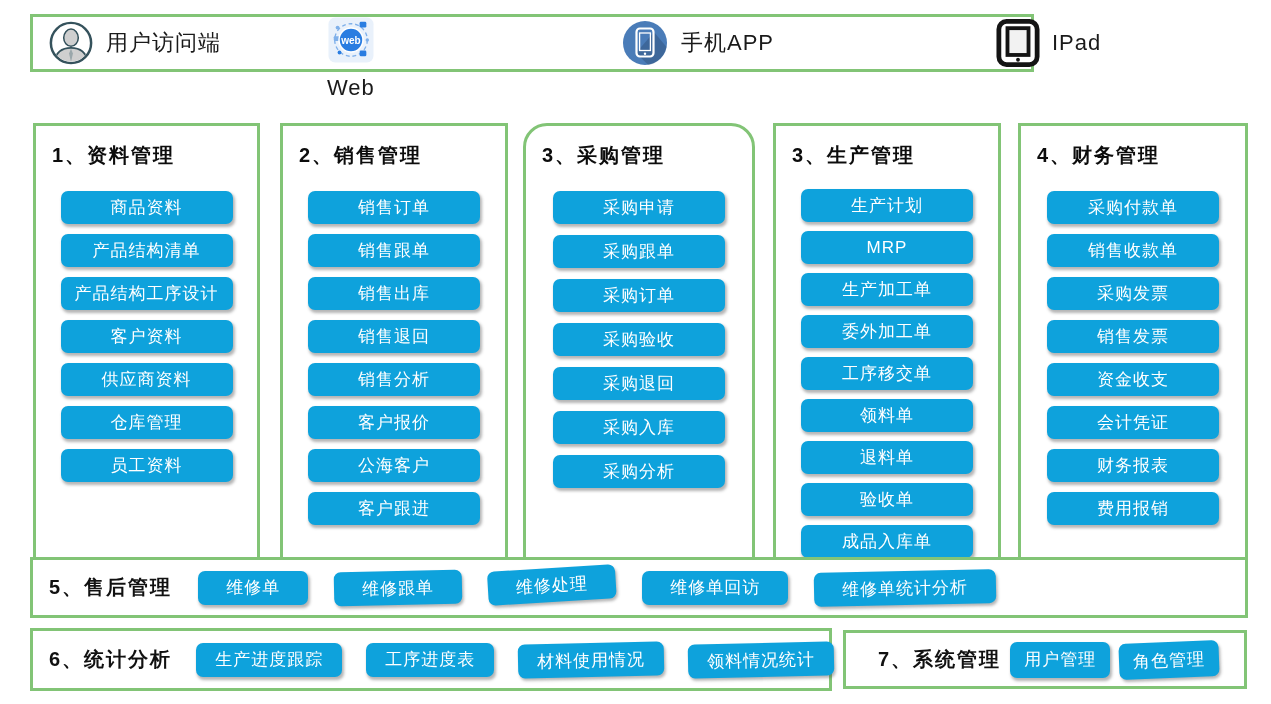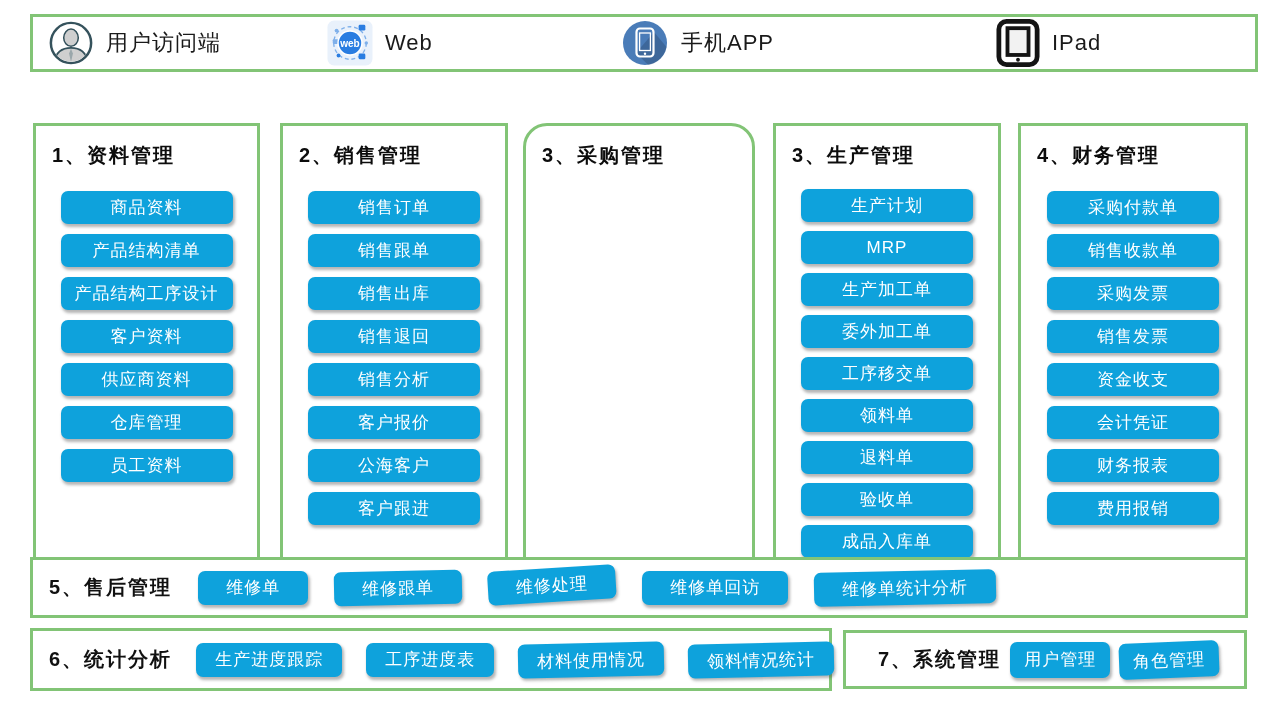--- a/index.html
+++ b/index.html
@@ -5,21 +5,21 @@
   html,body{margin:0;padding:0;background:#ffffff;}
   body{
     width:1271px;height:704px;position:relative;overflow:hidden;
     font-family:"Liberation Sans","DejaVu Sans",sans-serif;color:#111;
   }
   .panel{
     position:absolute;background:#fff;border:3px solid #82c476;
     box-sizing:border-box;
   }
   
-  .topbar{left:30px;top:14px;width:1228px;height:58px;}
+  .topbar{left:30px;top:14px;width:1004px;height:58px;}
   .access-item{position:absolute;top:0;height:52px;display:flex;align-items:center;gap:12px;}
   .access-label{font-size:22px;color:#1a1a1a;letter-spacing:1px;}
   .icon{display:inline-flex;align-items:center;justify-content:center;}
   
   .col{top:83px;height:461px;margin-top:40px;}
   .col-title{font-size:20px;font-weight:700;letter-spacing:2px;padding:16px 0 0 16px;color:#0c0c0c;}
   .col-buttons{margin-top:22px;display:flex;flex-direction:column;align-items:center;gap:10px;}
   .col4 .col-buttons{margin-top:20px;gap:9px;}
   .btn{
     background:#0ea2dc;color:#fff;border-radius:7px;
@@ -62,21 +62,21 @@
         <g clip-path="url(#uclip)">
           <ellipse cx="24" cy="18.5" rx="7.6" ry="9" fill="#cfcfcf" stroke="#35525c" stroke-width="1.6"></ellipse>
           <path d="M6 46 Q8 29 24 29 Q40 29 42 46 Z" fill="#cfcfcf" stroke="#35525c" stroke-width="1.8"></path>
           <path d="M24 30 L22 35 L24 44 L26 35 Z" fill="#9aa7ab"></path>
         </g>
       </svg>
     </span>
     <span class="access-label">用户访问端</span>
   </div>
 
-  <div class="access-item" style="left:294px;">
+  <div class="access-item" style="left:294px;flex-direction:column;">
     <span class="icon">
       <svg width="46" height="46" viewBox="0 0 48 48">
         <rect x="0.5" y="0.5" width="47" height="47" rx="7" fill="#e9f1fb"></rect>
         <circle cx="24" cy="24" r="17" fill="none" stroke="#7fb0ea" stroke-width="1.4" stroke-dasharray="4 3"></circle>
         <rect x="33" y="5" width="7" height="6" rx="1.4" fill="#2a7de1"></rect>
         <rect x="33" y="35" width="7" height="6" rx="1.4" fill="#2a7de1"></rect>
         <rect x="6" y="20" width="6" height="5" rx="1.2" fill="#7fb0ea"></rect>
         <circle cx="10" cy="11" r="2" fill="#7fb0ea"></circle>
         <circle cx="12" cy="37" r="2" fill="#2a7de1"></circle>
         <circle cx="41" cy="24" r="1.8" fill="#7fb0ea"></circle>
@@ -134,20 +134,29 @@
     <div class="btn">销售退回</div>
     <div class="btn">销售分析</div>
     <div class="btn">客户报价</div>
     <div class="btn">公海客户</div>
     <div class="btn">客户跟进</div>
   </div>
 </div>
 
 <div class="panel col" style="left:523px;width:232px;border-radius:24px;">
   <div class="col-title">3、采购管理</div>
+  <div class="col-buttons" style="gap:11px;">
+    <div class="btn">采购申请</div>
+    <div class="btn">采购跟单</div>
+    <div class="btn">采购订单</div>
+    <div class="btn">采购验收</div>
+    <div class="btn">采购退回</div>
+    <div class="btn">采购入库</div>
+    <div class="btn">采购分析</div>
+  </div>
 </div>
 
 <div class="panel col col4" style="left:773px;width:228px;">
   <div class="col-title">3、生产管理</div>
   <div class="col-buttons">
     <div class="btn">生产计划</div>
     <div class="btn">MRP</div>
     <div class="btn">生产加工单</div>
     <div class="btn">委外加工单</div>
     <div class="btn">工序移交单</div>

